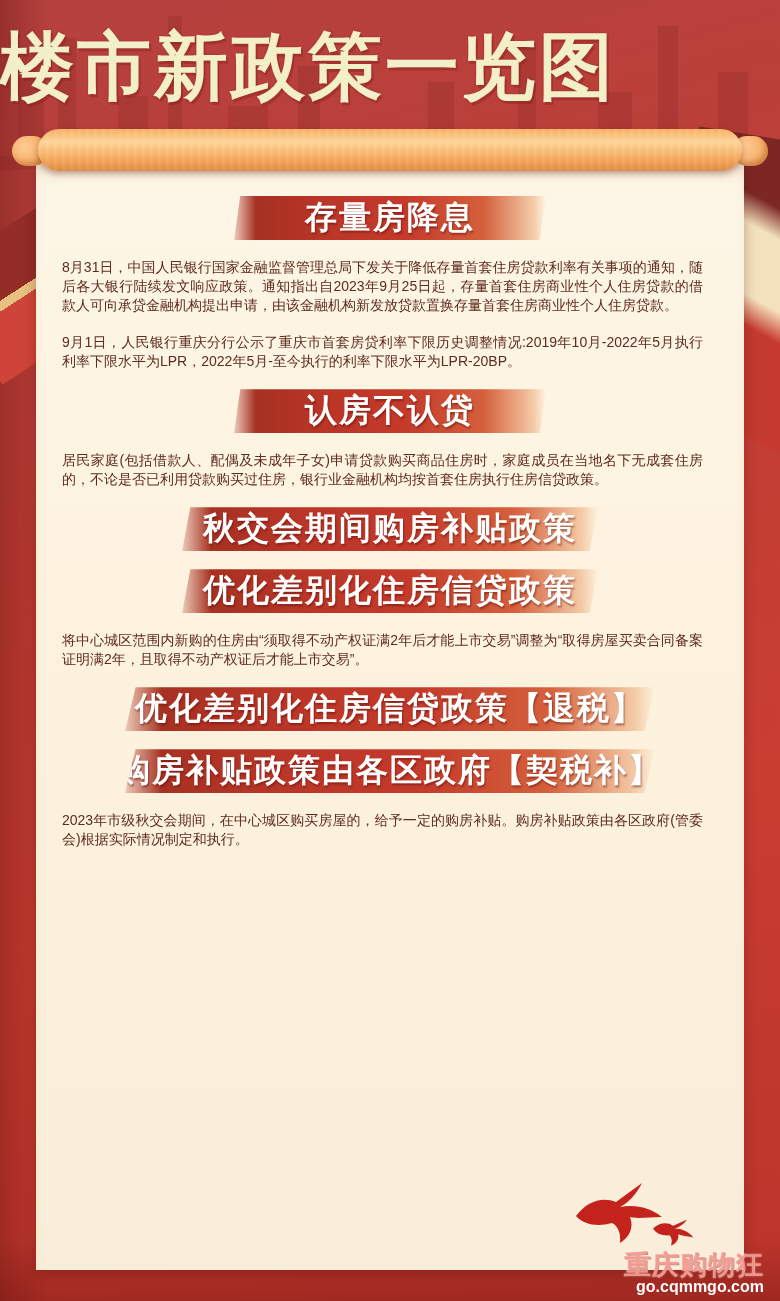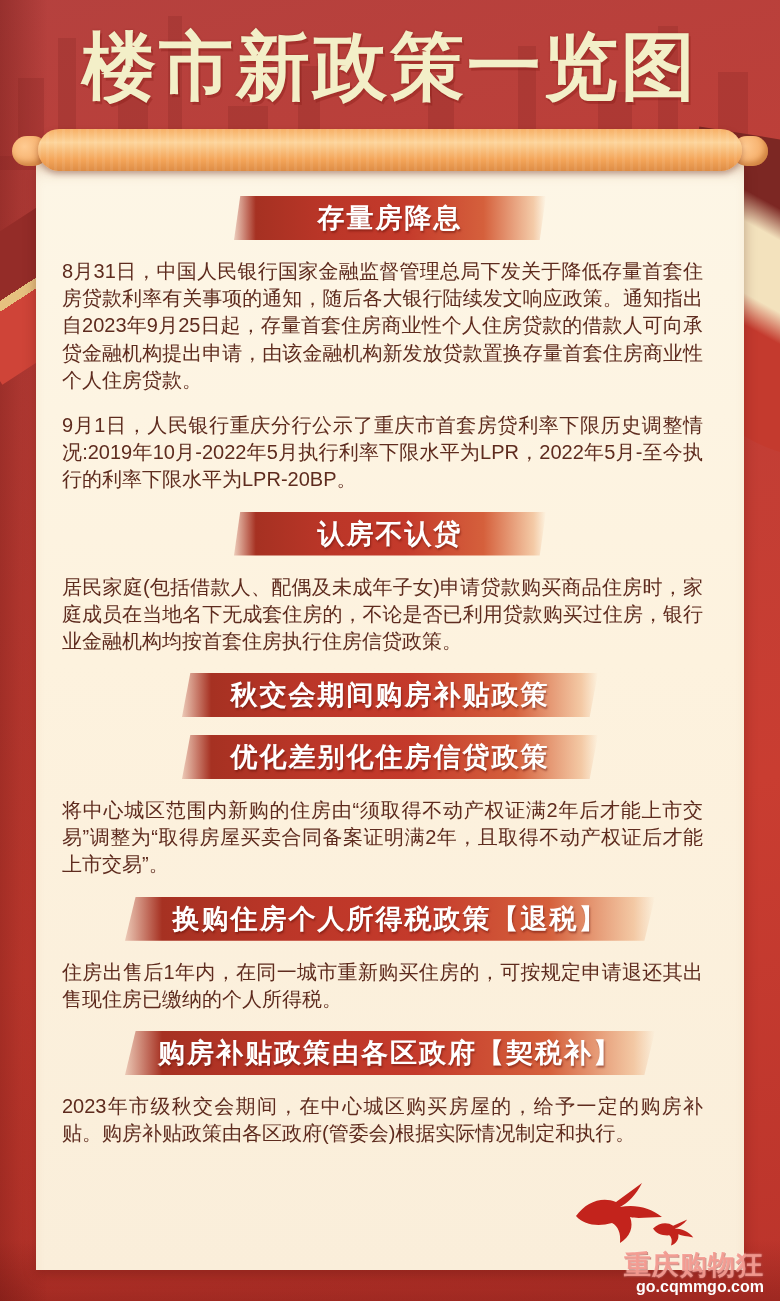--- a/index.html
+++ b/index.html
@@ -13,21 +13,21 @@
     margin:0 auto;
     overflow:hidden;
     background-image:
       linear-gradient(90deg, rgba(80,10,8,.30) 0px, rgba(80,10,8,0) 48px),
       linear-gradient(0deg, rgba(110,20,16,.38) 0px, rgba(110,20,16,0) 62px),
       linear-gradient(165deg, #b5413e 0%, #c23e35 40%, #c93d31 65%, #bb342b 100%);
   }
   .skyline { position:absolute; top:0; left:0; z-index:0; }
   .page-title {
     position:absolute; top:18px; left:0; width:100%;
-    text-align:center; z-index:2;
+    text-align:left; z-index:2;
     font-size:74px; font-weight:900; letter-spacing:3px;
     color:#f3efc8;
     text-shadow:2px 3px 0 rgba(140,30,24,.38), 0 0 2px rgba(120,25,20,.5);
     white-space:nowrap;
   }
   
   .roller-knob {
     position:absolute; top:136px; width:36px; height:30px; border-radius:15px;
     background:radial-gradient(circle at 35% 35%, #ffcb92, #ef9c50);
     box-shadow:inset -3px -4px 5px rgba(170,90,30,.45);
@@ -65,30 +65,30 @@
   .banner {
     position:relative; height:44px; margin:16px auto 18px auto;
     display:flex; align-items:center; justify-content:center;
     clip-path:polygon(2% 0, 100% 0, 98% 100%, 0 100%);
     background:linear-gradient(90deg,
       rgba(180,62,46,.22) 0%, #a63122 7%, #bb3628 30%, #c43a2b 55%,
       #d5603c 80%, rgba(236,168,118,.55) 96%, rgba(236,168,118,0) 100%);
   }
   .banner:first-child { margin-top:0; }
   .banner .banner-label {
-    color:#fff; font-size:27px; font-weight:bold; letter-spacing:2px;
+    color:#fff; font-size:32px; font-weight:bold; letter-spacing:2px;
     text-shadow:1px 2px 2px rgba(100,15,8,.5);
     white-space:nowrap;
   }
   .w-sm { width:312px; }
   .w-md { width:416px; }
   .w-lg { width:530px; }
   .paper p {
     margin:0 15px 18px 0;
-    font-size:20px; line-height:1.36; color:#5e2b1e;
+    font-size:14px; line-height:1.36; color:#5e2b1e;
     text-align:justify;
   }
   .doves { position:absolute; right:44px; bottom:12px; z-index:2; }
   .watermark {
     position:absolute; right:16px; bottom:5px; z-index:6;
     text-align:right; line-height:1.05;
   }
   .watermark .brand {
     display:block; font-size:27px; font-weight:bold; letter-spacing:1px;
     color:rgba(244,150,140,.88);
@@ -145,23 +145,22 @@
     <div class="banner w-md">
       <span class="banner-label">秋交会期间购房补贴政策</span>
     </div>
 
     <div class="banner w-md">
       <span class="banner-label">优化差别化住房信贷政策</span>
     </div>
     <p>将中心城区范围内新购的住房由“须取得不动产权证满2年后才能上市交易”调整为“取得房屋买卖合同备案证明满2年，且取得不动产权证后才能上市交易”。</p>
 
     <div class="banner w-lg">
-      <span class="banner-label">换购住房个人所得税政策【退税】</span>
+      <span class="banner-label">优化差别化住房信贷政策【退税】</span>
     </div>
-    <p>住房出售后1年内，在同一城市重新购买住房的，可按规定申请退还其出售现住房已缴纳的个人所得税。</p>
 
     <div class="banner w-lg">
       <span class="banner-label">购房补贴政策由各区政府【契税补】</span>
     </div>
     <p>2023年市级秋交会期间，在中心城区购买房屋的，给予一定的购房补贴。购房补贴政策由各区政府(管委会)根据实际情况制定和执行。</p>
 
     <svg class="doves" width="130" height="80" viewBox="0 0 130 80">
       <g fill="#c3231c">
         <path d="M6 38 C16 24 32 18 46 24 L72 5 C66 17 58 25 50 29 C64 26 80 29 92 39 C78 39 68 41 60 39 C64 49 60 59 50 65 C51 55 48 48 42 45 C28 49 14 47 6 38 Z"></path>
         <path transform="translate(84,32) scale(0.48) rotate(12)" d="M6 38 C16 24 32 18 46 24 L72 5 C66 17 58 25 50 29 C64 26 80 29 92 39 C78 39 68 41 60 39 C64 49 60 59 50 65 C51 55 48 48 42 45 C28 49 14 47 6 38 Z"></path>

